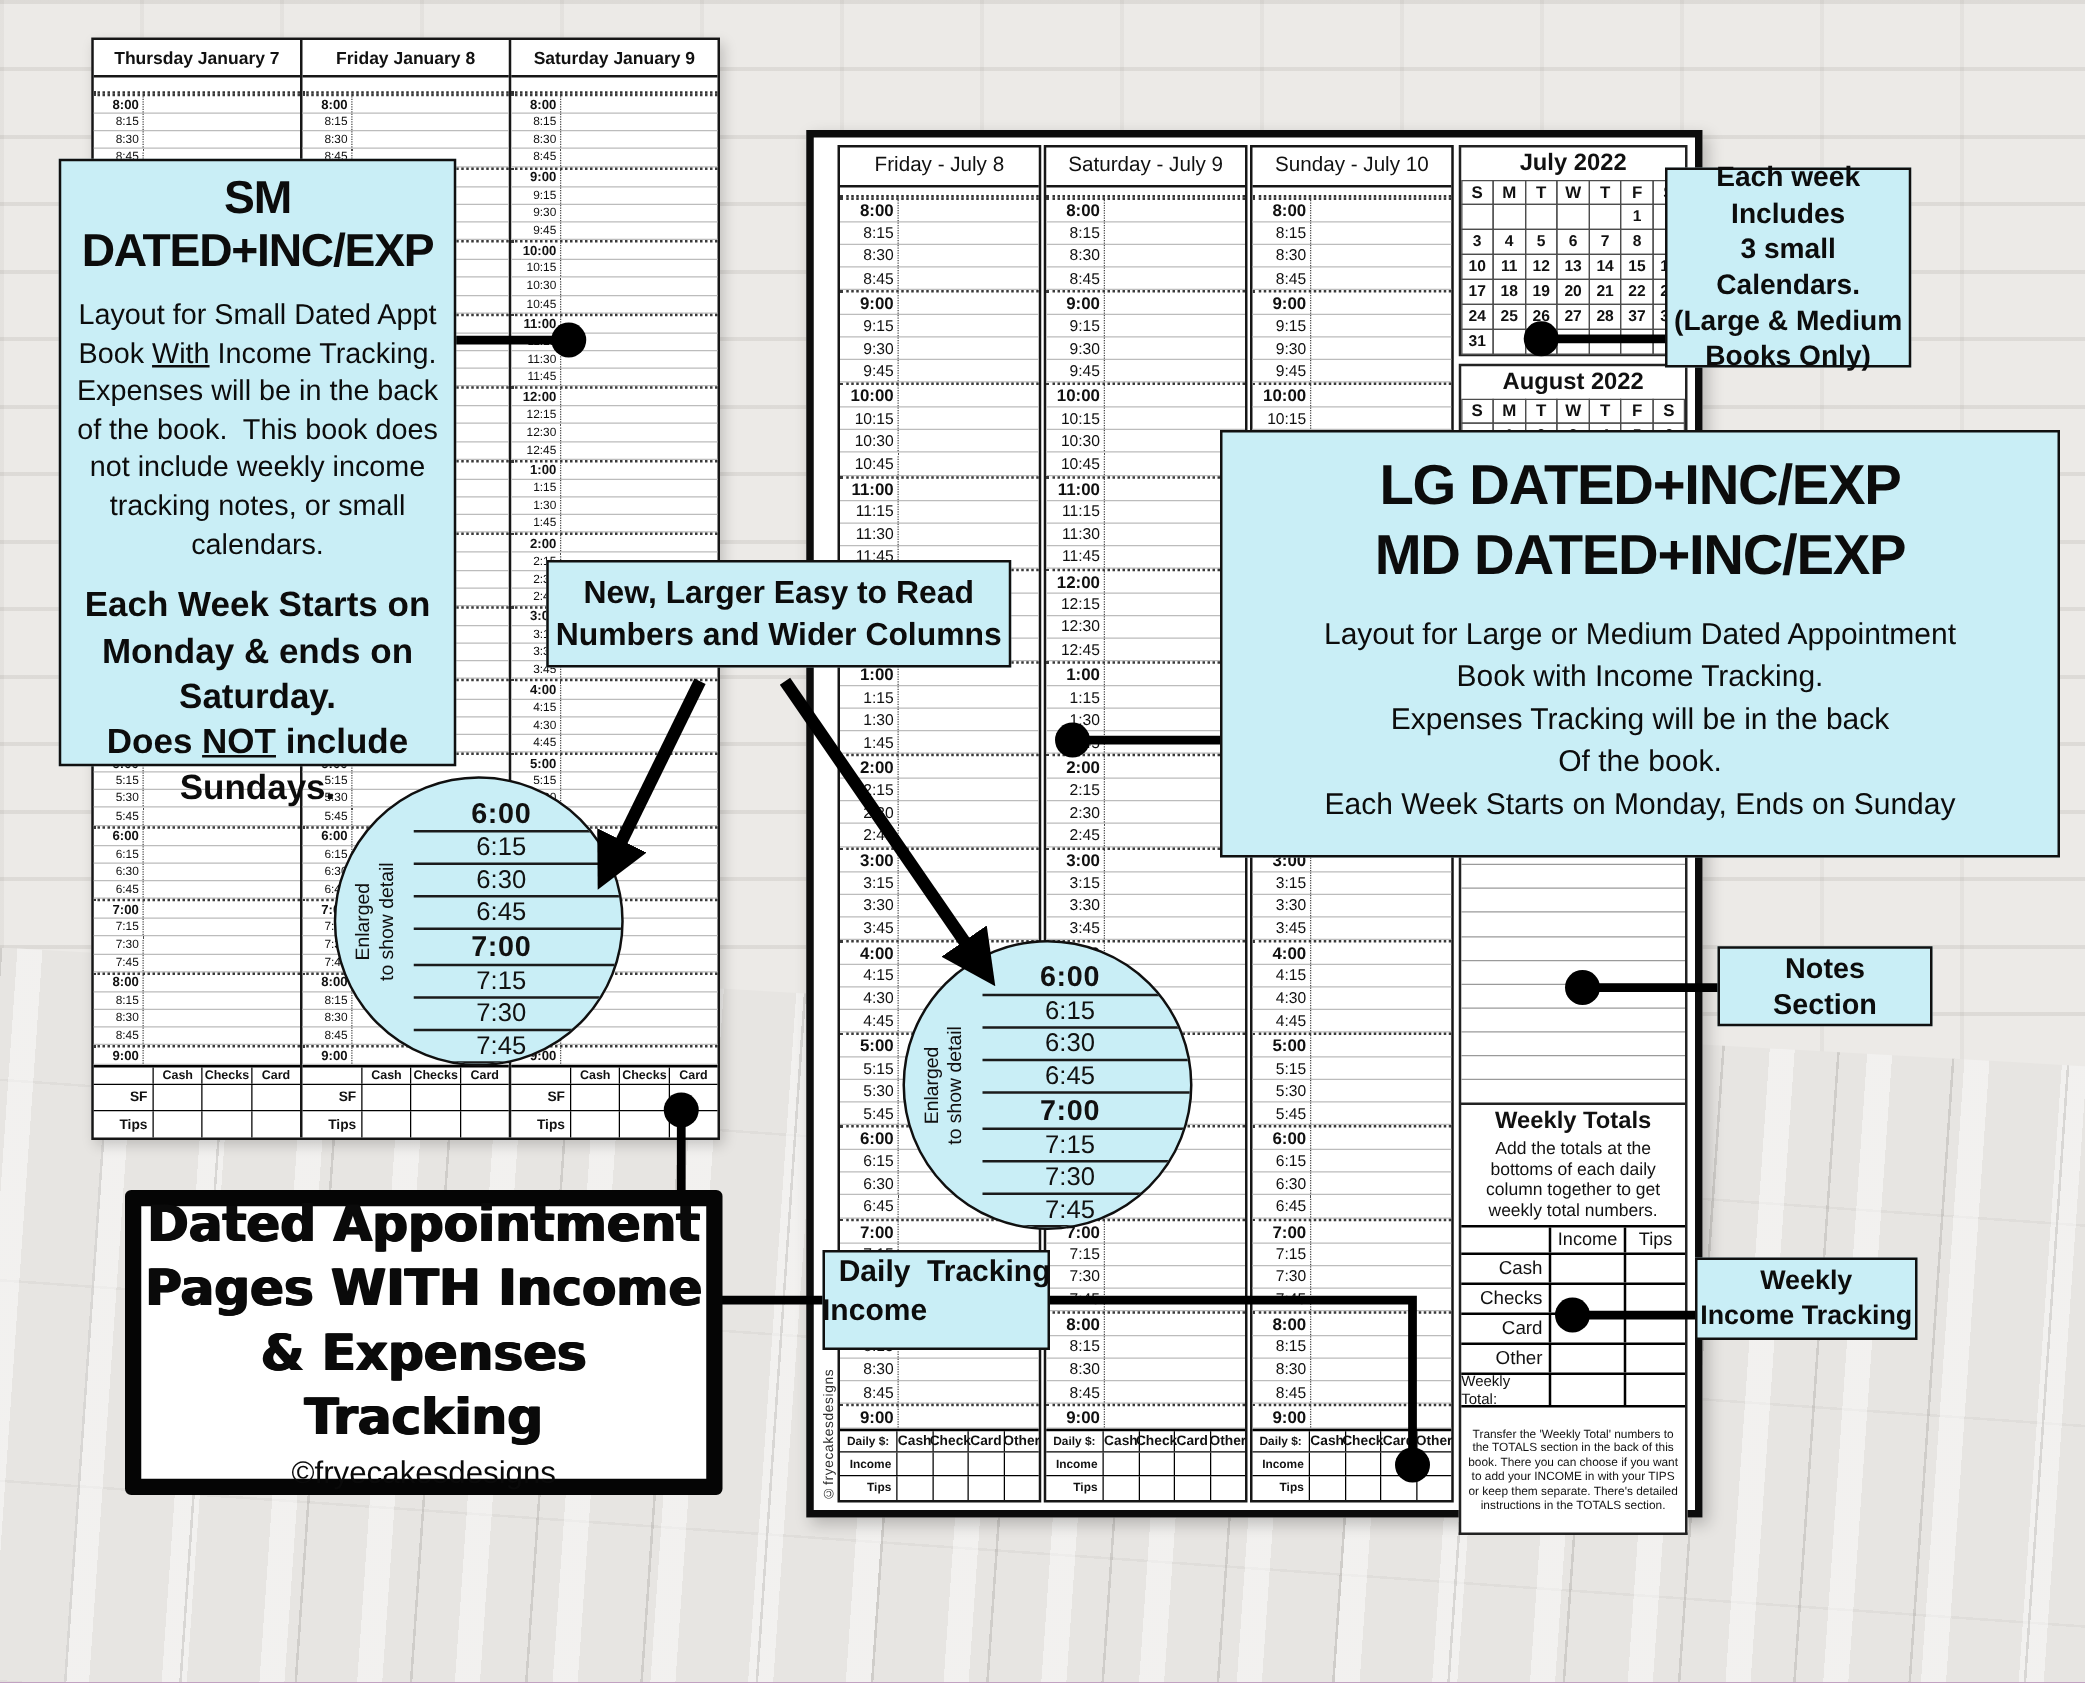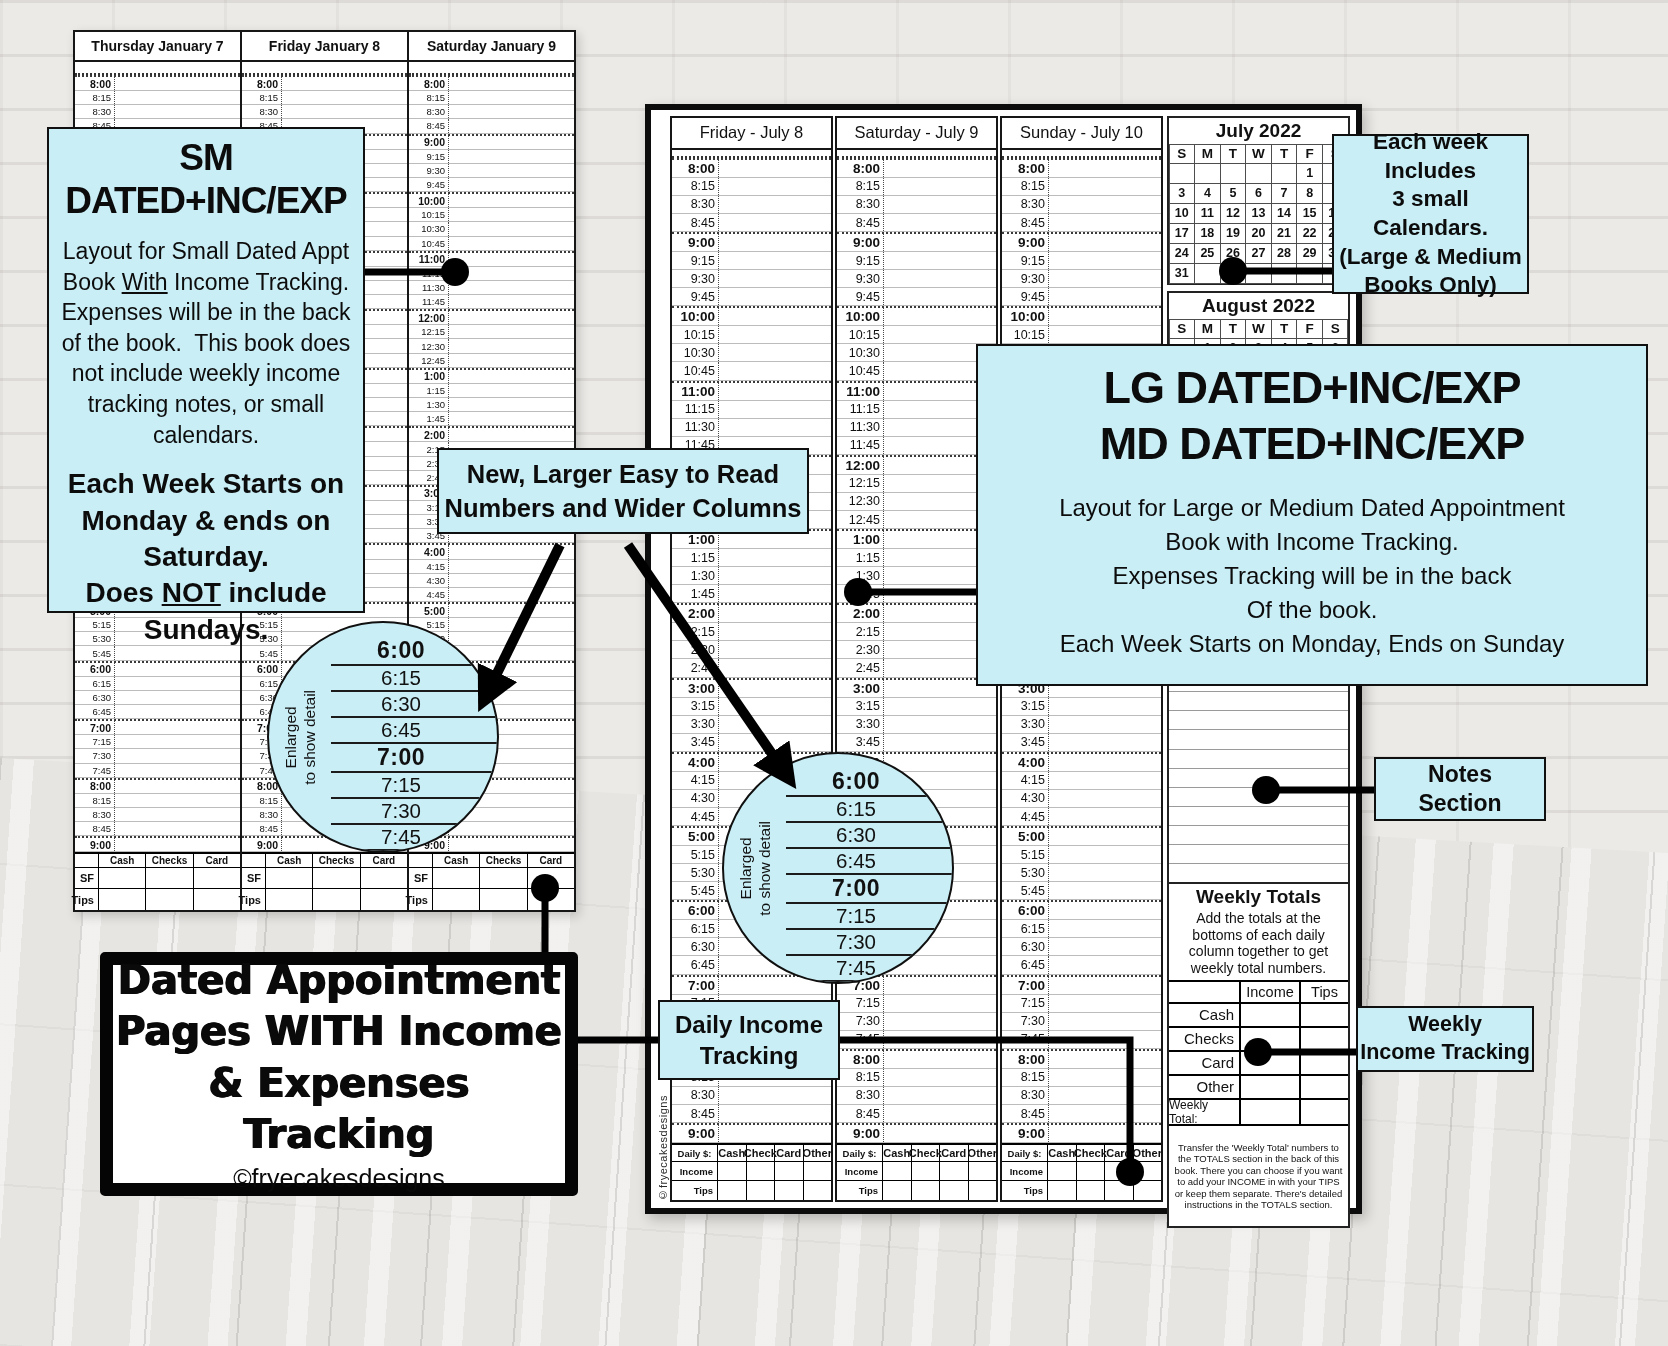--- a/index.html
+++ b/index.html
@@ -39,21 +39,21 @@
   .lcol{flex:1;display:flex;flex-direction:column;border-right:2px solid #161616;min-width:0}
   .lcol:last-child{border-right:none}
   .lhead{height:30px;display:flex;align-items:center;justify-content:center;
          font-size:14px;font-weight:bold;border-bottom:2px solid #161616}
   .lspacer{height:11px}
   .lrows{height:780px;display:flex;flex-direction:column;border-top:2px dotted #333}
   .lrows .tlab{width:40px;font-size:9.5px;padding-right:3px}
   .lrows .hour .tlab{font-weight:bold;font-size:10.5px}
   .lmini .mrow.hd{height:14px;font-size:10px}
   .lmini .mrow.bd{height:21px;font-size:11px}
-  .lmini .mcell.c0{width:24px;flex:none}
+  .lmini .mcell.c0{width:48px;flex:none}
   .lmini .mcell.cx{flex:1}
 
   
   #right-page{left:645px;top:104px;width:717px;height:1110px;border:6px solid #0c0c0c;
               padding:6px;display:flex;box-shadow:4px 5px 12px rgba(0,0,0,.22)}
   .brand-strip{width:13px;position:relative;flex:none}
   .brand-vert{position:absolute;bottom:2px;left:0;writing-mode:vertical-rl;transform:rotate(180deg);
               font-size:11px;color:#2a2a2a;letter-spacing:.5px;white-space:nowrap}
   .rcol{width:163px;flex:none;margin-right:2px;border:2px solid #161616;
         display:flex;flex-direction:column;background:#fff}
@@ -122,22 +122,22 @@
           justify-content:center;font-size:25.5px;font-weight:bold;line-height:1.35;padding:4px}
   #co-lg{left:976px;top:344px;width:672px;height:342px;padding:14px 10px}
   #co-lg .co-title{font-size:45px;line-height:1.25}
   #co-lg .co-body{font-size:24px;line-height:1.42;margin-top:18px}
   #co-week{left:1332px;top:134px;width:197px;height:160px;display:flex;flex-direction:column;
            align-items:center;justify-content:center;font-size:22.5px;font-weight:bold;line-height:1.27}
   #co-notes{left:1374px;top:757px;width:172px;height:64px;display:flex;flex-direction:column;
             align-items:center;justify-content:center;font-size:23px;font-weight:bold;line-height:1.25}
   #co-winc{left:1356px;top:1006px;width:178px;height:66px;display:flex;flex-direction:column;
            align-items:center;justify-content:center;font-size:21.5px;font-weight:bold;line-height:1.3}
-  #co-dinc{left:658px;top:1000px;width:182px;height:80px;display:flex;flex-direction:column;
-           align-items:center;justify-content:center;font-size:24px;font-weight:bold;line-height:1.3}
+  #co-dinc{left:658px;top:1000px;width:182px;height:80px;display:flex;
+           align-items:flex-start;justify-content:center;font-size:24px;font-weight:bold;line-height:1.3}
 
   
   #overlay{position:absolute;inset:0;z-index:5;pointer-events:none}
 
   
   #title-box{position:absolute;left:100px;top:952px;width:478px;height:244px;background:#fff;
              border:13px solid #050505;border-radius:5px;z-index:6;display:flex;flex-direction:column;
              align-items:center;justify-content:center;text-align:center}
   .tb-line{font-family:"DejaVu Sans",sans-serif;font-weight:bold;font-size:40px;line-height:1.28;
            color:#0a0a0a;text-shadow:.8px 0 currentColor,-.8px 0 currentColor}
@@ -1632,21 +1632,21 @@
             <div class="cal-cell">19</div>
             <div class="cal-cell">20</div>
             <div class="cal-cell">21</div>
             <div class="cal-cell">22</div>
             <div class="cal-cell">23</div>
             <div class="cal-cell">24</div>
             <div class="cal-cell">25</div>
             <div class="cal-cell">26</div>
             <div class="cal-cell">27</div>
             <div class="cal-cell">28</div>
-            <div class="cal-cell">29</div>
+            <div class="cal-cell">37</div>
             <div class="cal-cell">30</div>
             <div class="cal-cell">31</div>
             <div class="cal-cell"></div>
             <div class="cal-cell"></div>
             <div class="cal-cell"></div>
             <div class="cal-cell"></div>
             <div class="cal-cell"></div>
             <div class="cal-cell"></div>
           </div>
         </div>

